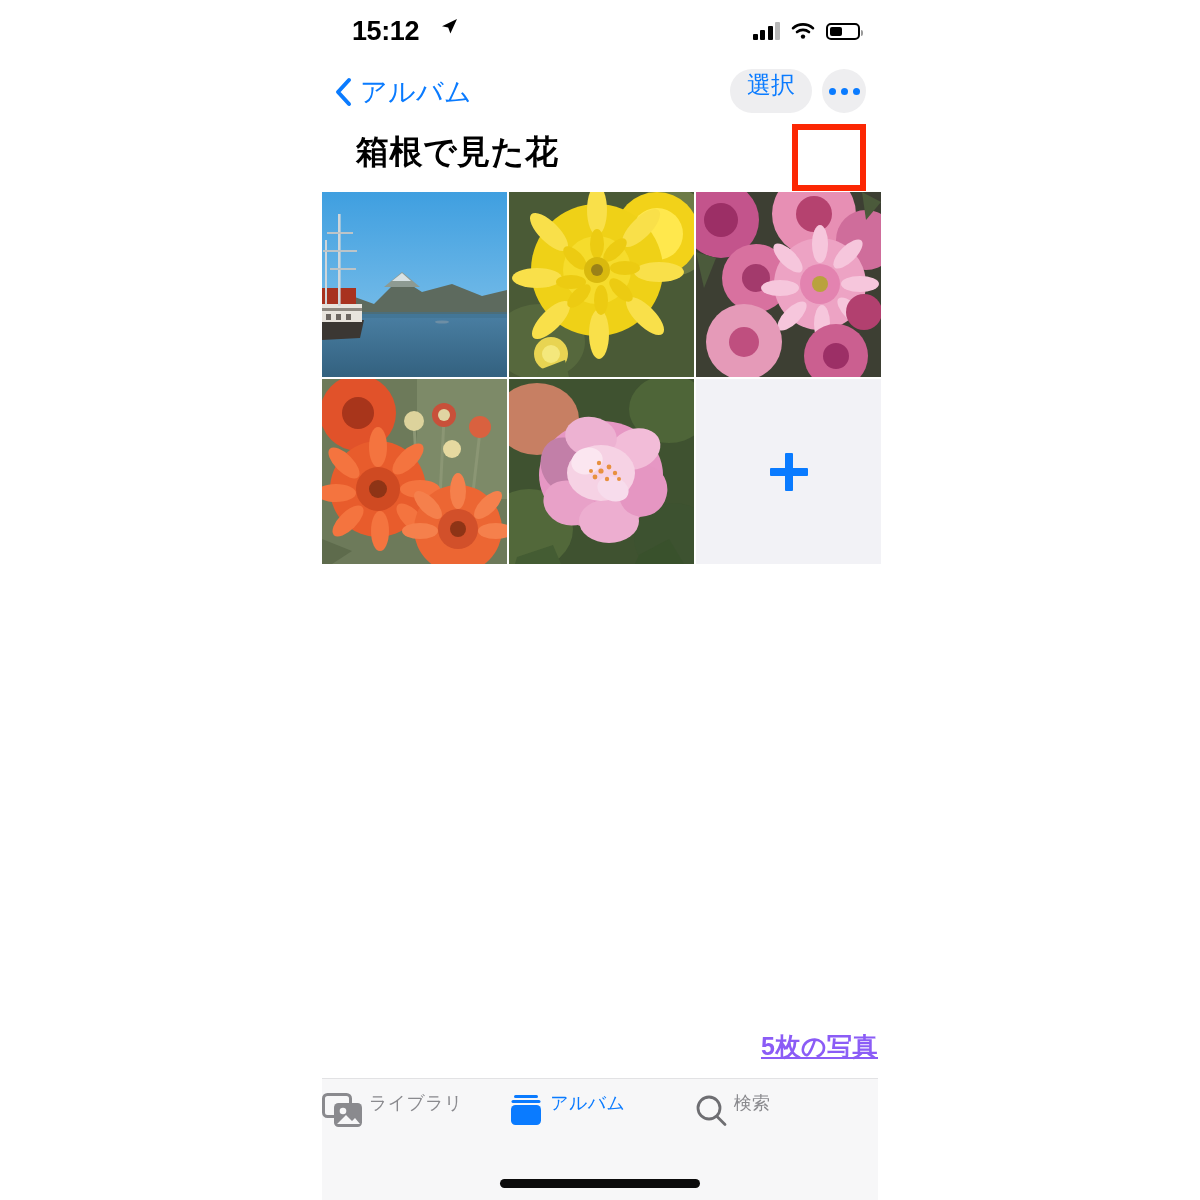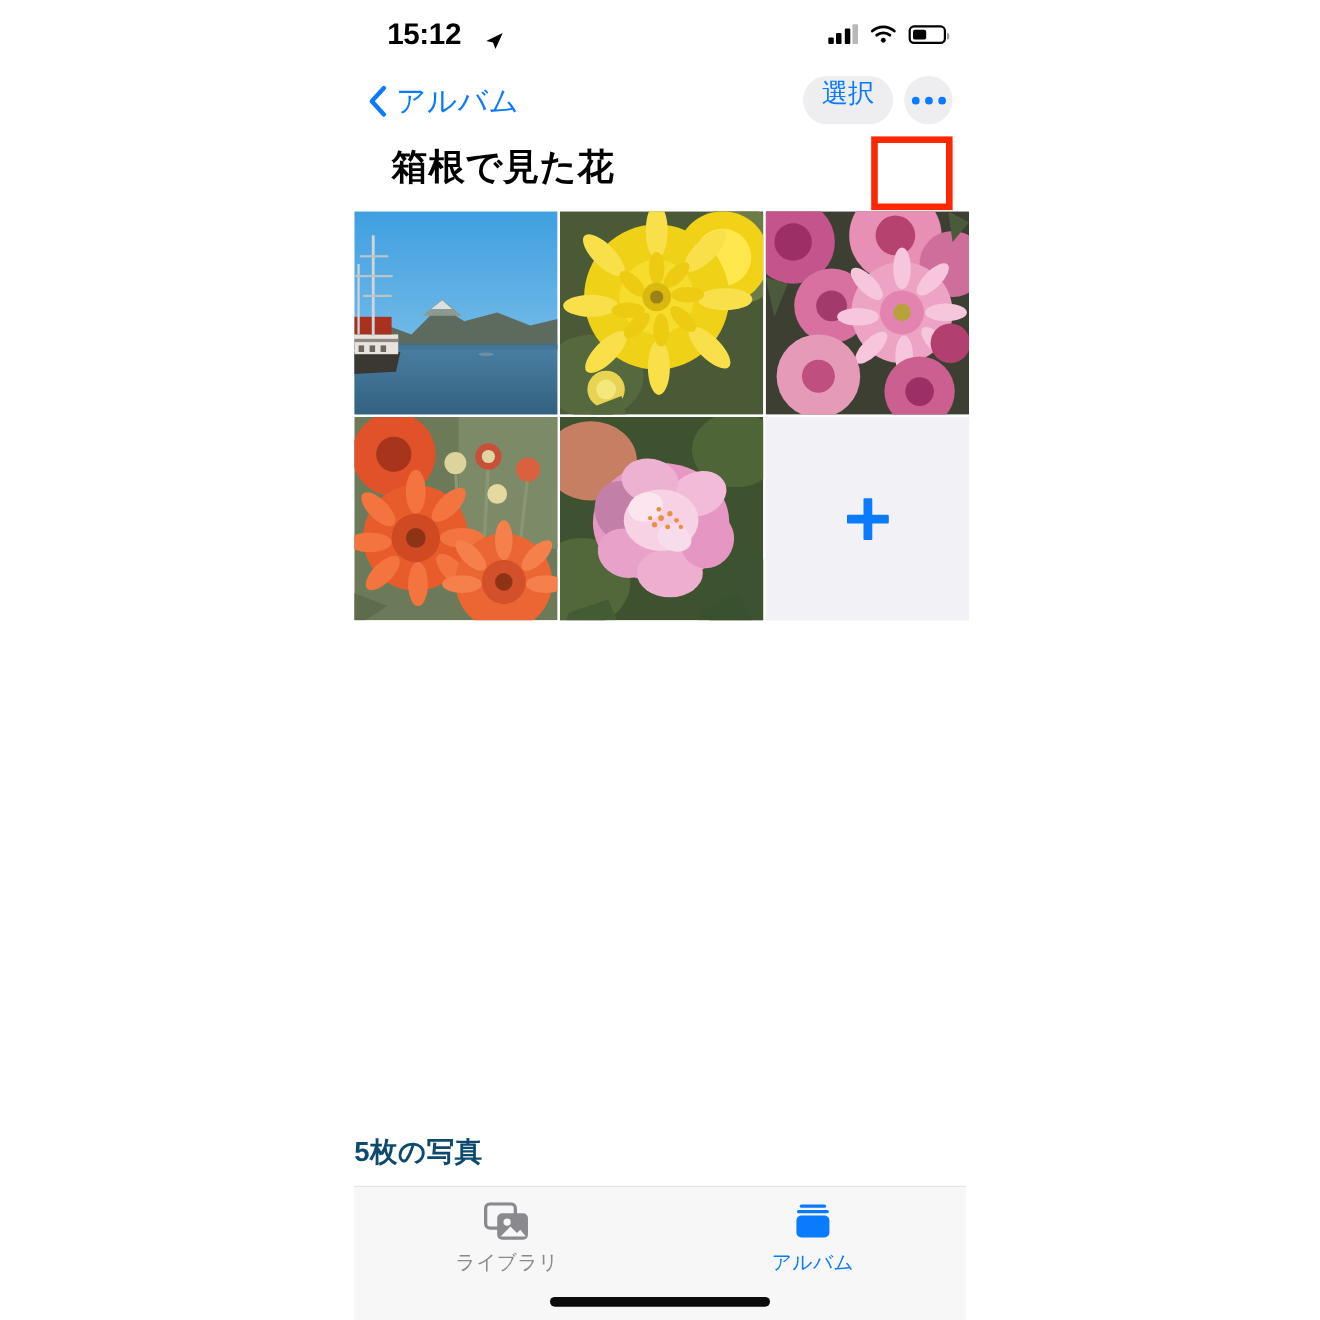--- a/index.html
+++ b/index.html
@@ -30,21 +30,21 @@
     left: 0; top: 0;
     width: 556px; height: 62px;
     display: flex;
     align-items: center;
     justify-content: space-between;
     padding: 0 18px 0 30px;
     box-sizing: border-box;
   }
   .status-left {
     display: flex;
-    align-items: flex-end;
+    align-items: flex-start;
     gap: 20px;
   }
   .status-time {
     font-size: 27px;
     font-weight: bold;
     color: #000;
     letter-spacing: -0.4px;
   }
   .loc-arrow { display: block; }
   .status-right {
@@ -192,44 +192,45 @@
     border-radius: 1px;
   }
   .plus::before { left: 0; top: 15px; width: 38px; height: 8px; }
   .plus::after  { top: 0; left: 15px; height: 38px; width: 8px; }
 
   
   .photo-count {
     position: absolute;
     left: 0; top: 1030px;
     width: 556px;
-    text-align: left;
+    text-align: right;
     font-size: 25px;
     font-weight: bold;
-    color: #0c4a6e;
+    color: #8b5cf6;
     letter-spacing: 0.5px;
+    text-decoration: underline;
   }
 
   
   .tabbar {
     position: absolute;
     left: 0; bottom: 0;
     width: 556px; height: 122px;
     background: #f7f7f8;
     border-top: 1px solid #e2e2e4;
     box-sizing: border-box;
     display: flex;
     align-items: flex-start;
     padding-top: 12px;
   }
   .tab {
     flex: 1;
     display: flex;
-    flex-direction: column;
-    align-items: center;
+    flex-direction: row;
+    align-items: flex-start;
     gap: 5px;
     cursor: pointer;
   }
   .tab-label {
     font-size: 18px;
     color: #8a8a8e;
     letter-spacing: 0.3px;
   }
   .tab.active .tab-label { color: #0a7bff; }
   .tab-icon { height: 40px; display: flex; align-items: center; justify-content: center; }
@@ -517,17 +518,26 @@
       <div class="tab-icon">
         <svg width="38" height="36" viewBox="0 0 38 36">
           <rect x="7" y="2" width="24" height="3" rx="1.5" fill="#0a7bff"></rect>
           <rect x="4.5" y="7" width="29" height="3" rx="1.5" fill="#0a7bff"></rect>
           <rect x="4" y="12" width="30" height="20" rx="4.5" fill="#0a7bff"></rect>
         </svg>
       </div>
       <div class="tab-label">アルバム</div>
     </div>
 
+    <div class="tab">
+      <div class="tab-icon">
+        <svg width="36" height="36" viewBox="0 0 36 36">
+          <circle cx="16" cy="15" r="11" fill="none" stroke="#6e6e72" stroke-width="2.8"></circle>
+          <path d="M24 23.5 L32 31.5" stroke="#6e6e72" stroke-width="2.8" stroke-linecap="round"></path>
+        </svg>
+      </div>
+      <div class="tab-label">検索</div>
+    </div>
 
     <div class="home-indicator"></div>
   </div>
 
 </div>
 
 </body></html>

